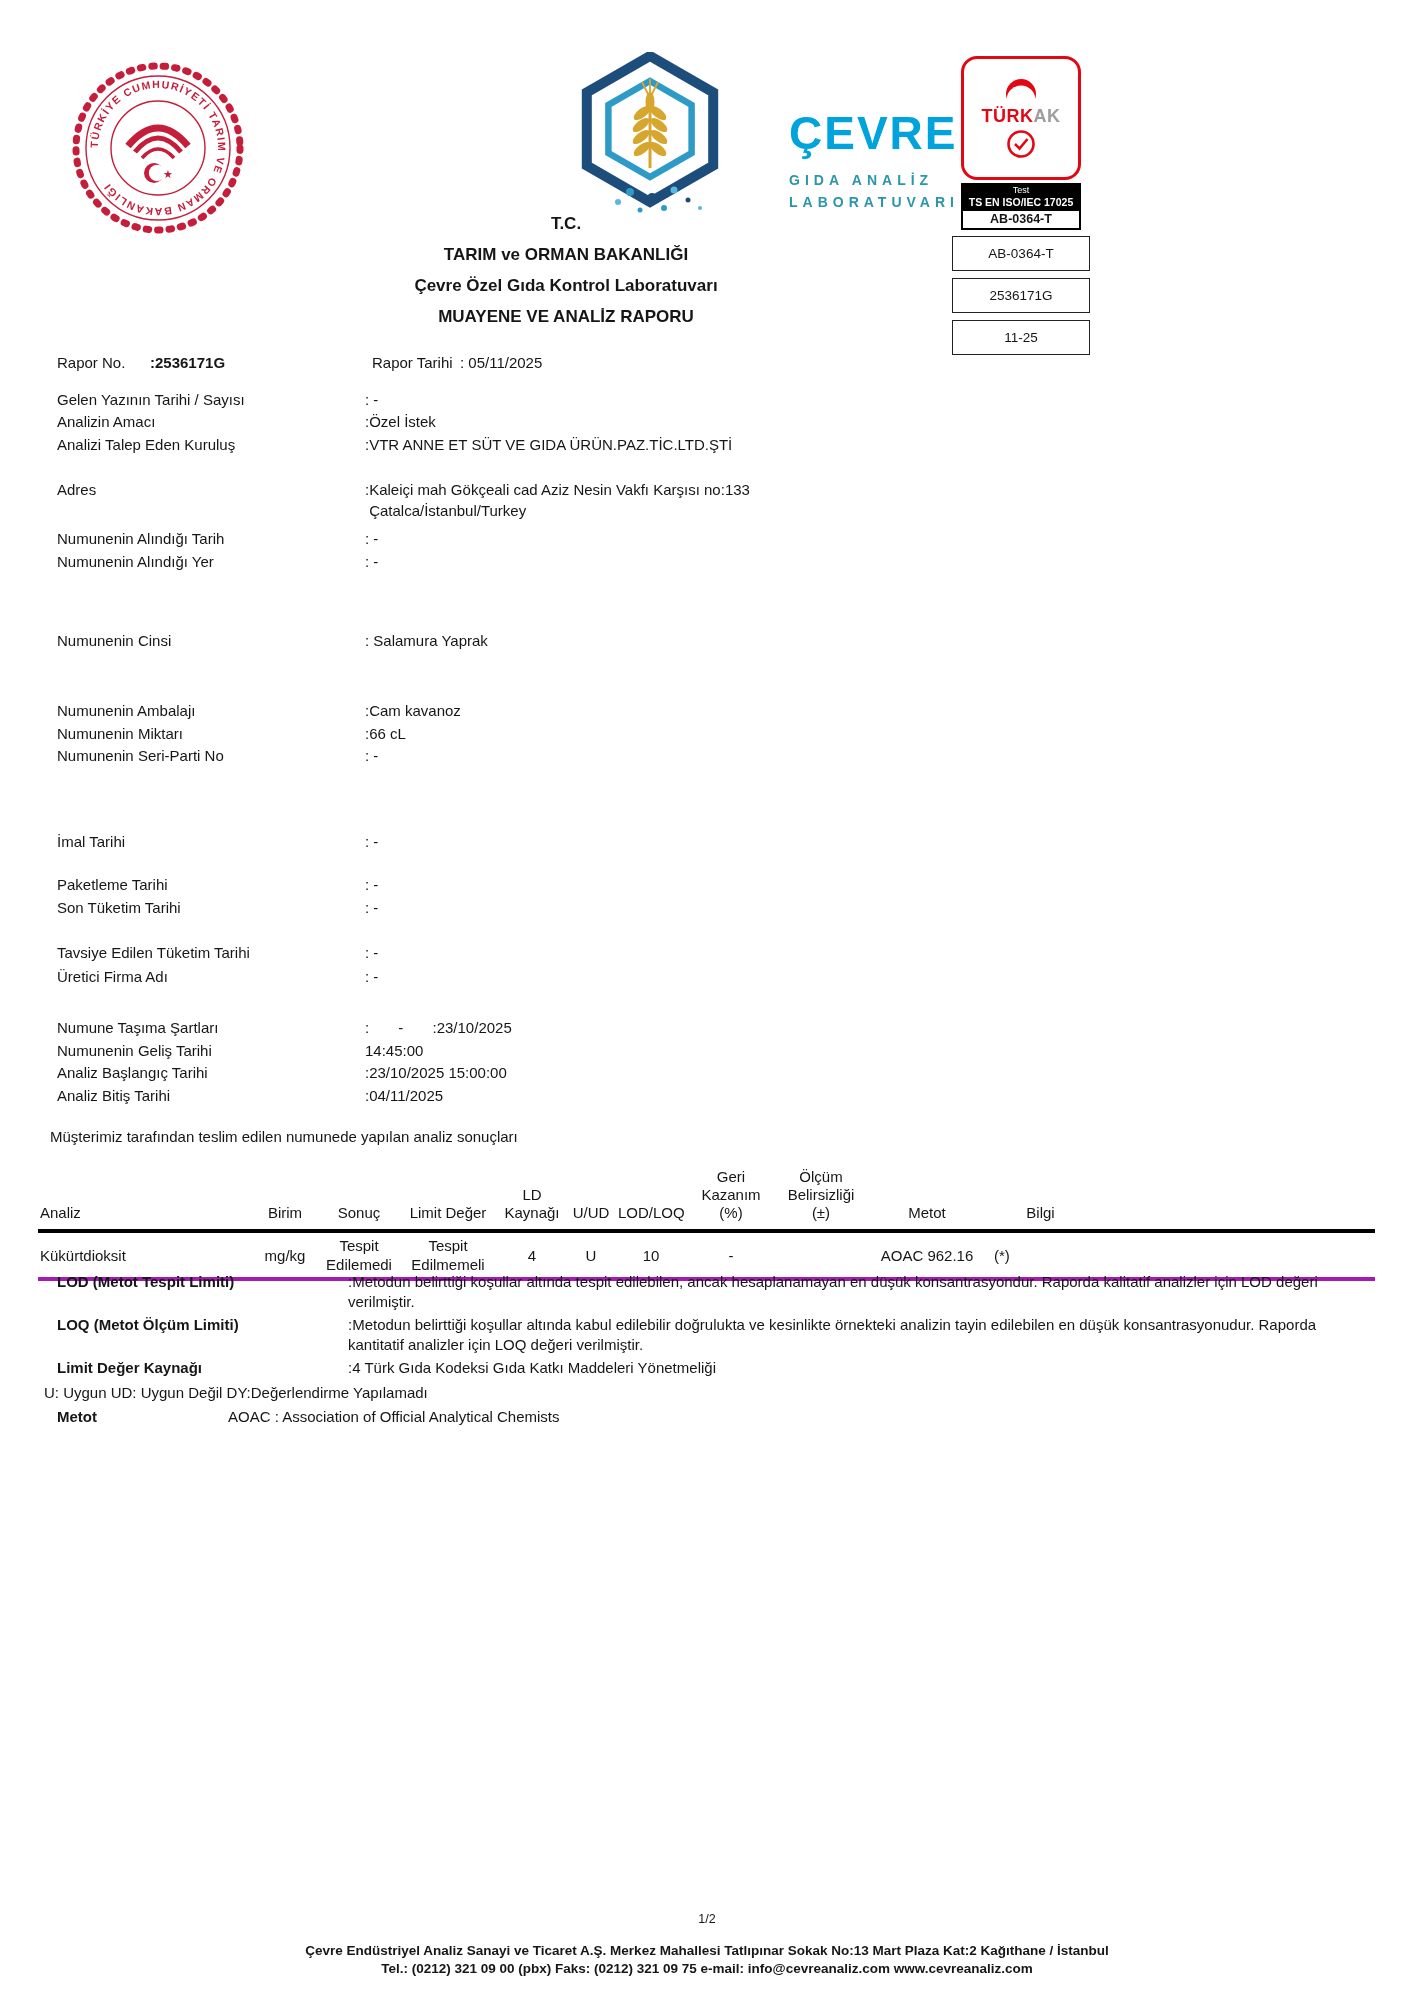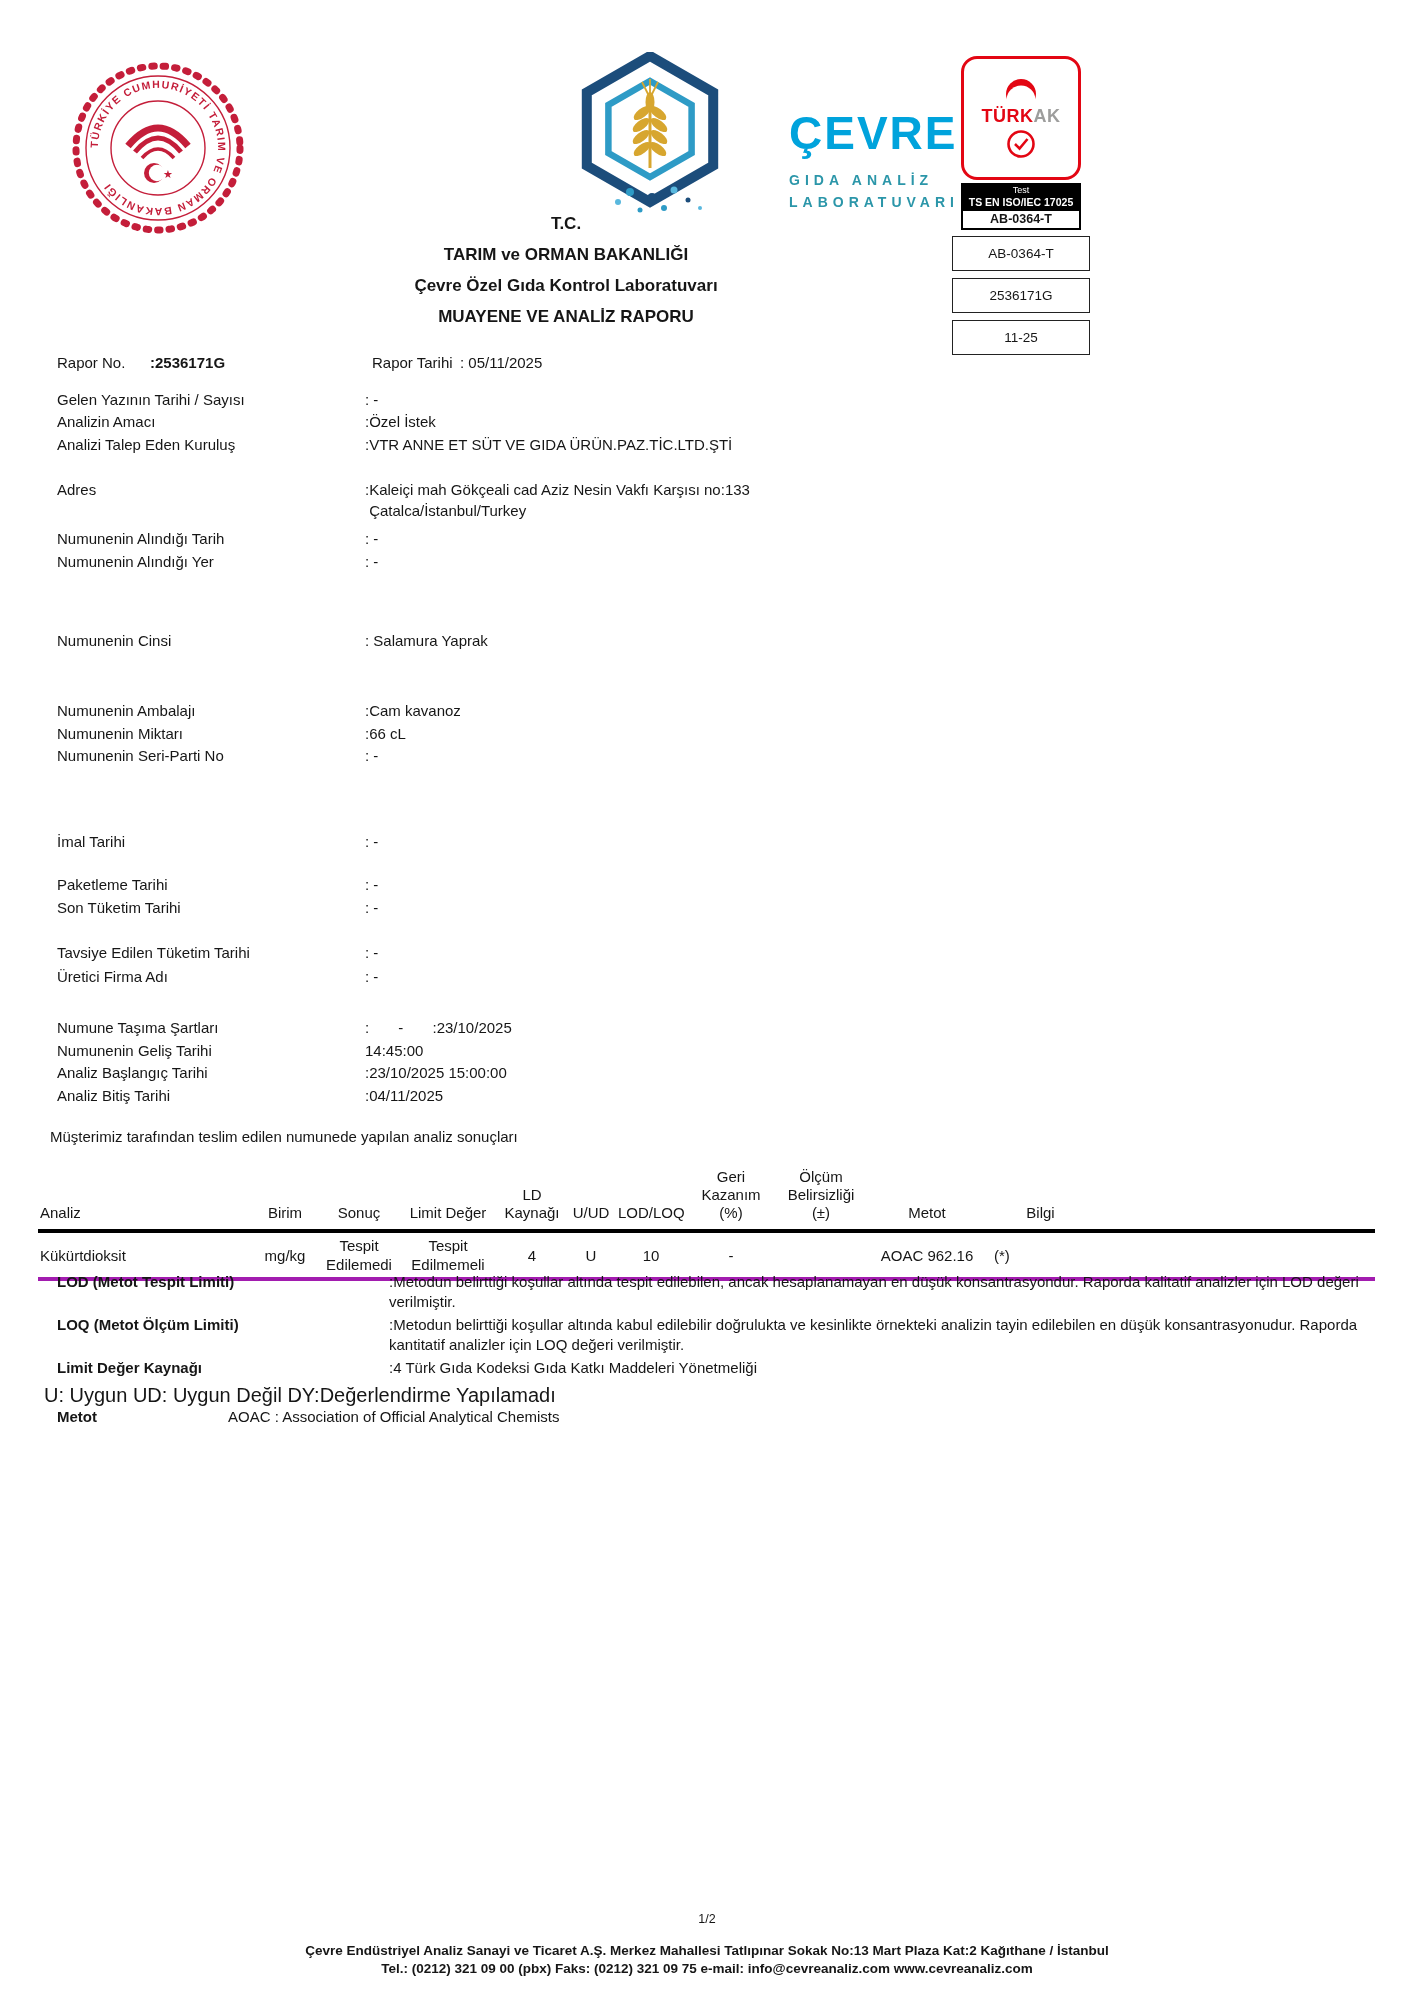--- a/index.html
+++ b/index.html
@@ -54,24 +54,24 @@
   .c1{width:212px}.c2{width:70px}.c3{width:78px}.c4{width:100px}.c5{width:68px}.c6{width:50px}
   .c7{width:70px}.c8{width:90px}.c9{width:90px}.c10{width:122px}.c11{width:105px}.c12{width:282px}
   .results-table th { font-weight:normal; vertical-align:bottom; text-align:center; padding:8px 2px 7px; white-space:pre-line; line-height:18px; }
   .results-table td { vertical-align:middle; text-align:center; padding:3px 2px; white-space:pre-line; line-height:19px; }
   .results-table .left { text-align:left; }
   .results-table td.bilgi { text-align:left; padding-left:6px; }
   .results-table tbody tr { border-top:4px solid #000; border-bottom:4px solid #a21caf; }
 
   
   .defs { position:absolute; left:44px; top:1272px; width:1332px; font-size:15px; }
-  .def-row { display:flex; margin-bottom:3px; line-height:20px;gap:41px; }
+  .def-row { display:flex; margin-bottom:3px; line-height:20px; }
   .def-label { width:304px; flex:none; font-weight:bold; padding-left:13px; }
   .def-value { flex:1; }
-  .legend { position:absolute; left:44px; top:1384px; font-size:20px; }
+  .legend { position:absolute; left:44px; top:1384px; font-size:15px; }
   .metot-row { position:absolute; left:57px; top:1408px; font-size:15px; }
   .metot-label { display:inline-block; width:171px; font-weight:bold; }
 
   
   .page-num { position:absolute; left:0; top:1912px; width:100%; text-align:center; font-size:12.5px; font-weight:normal; }
   .footer { position:absolute; left:0; top:1942px; width:100%; text-align:center; font-size:13.5px; font-weight:bold; line-height:18px; }
 </style>
 </head>
 <body>
 

